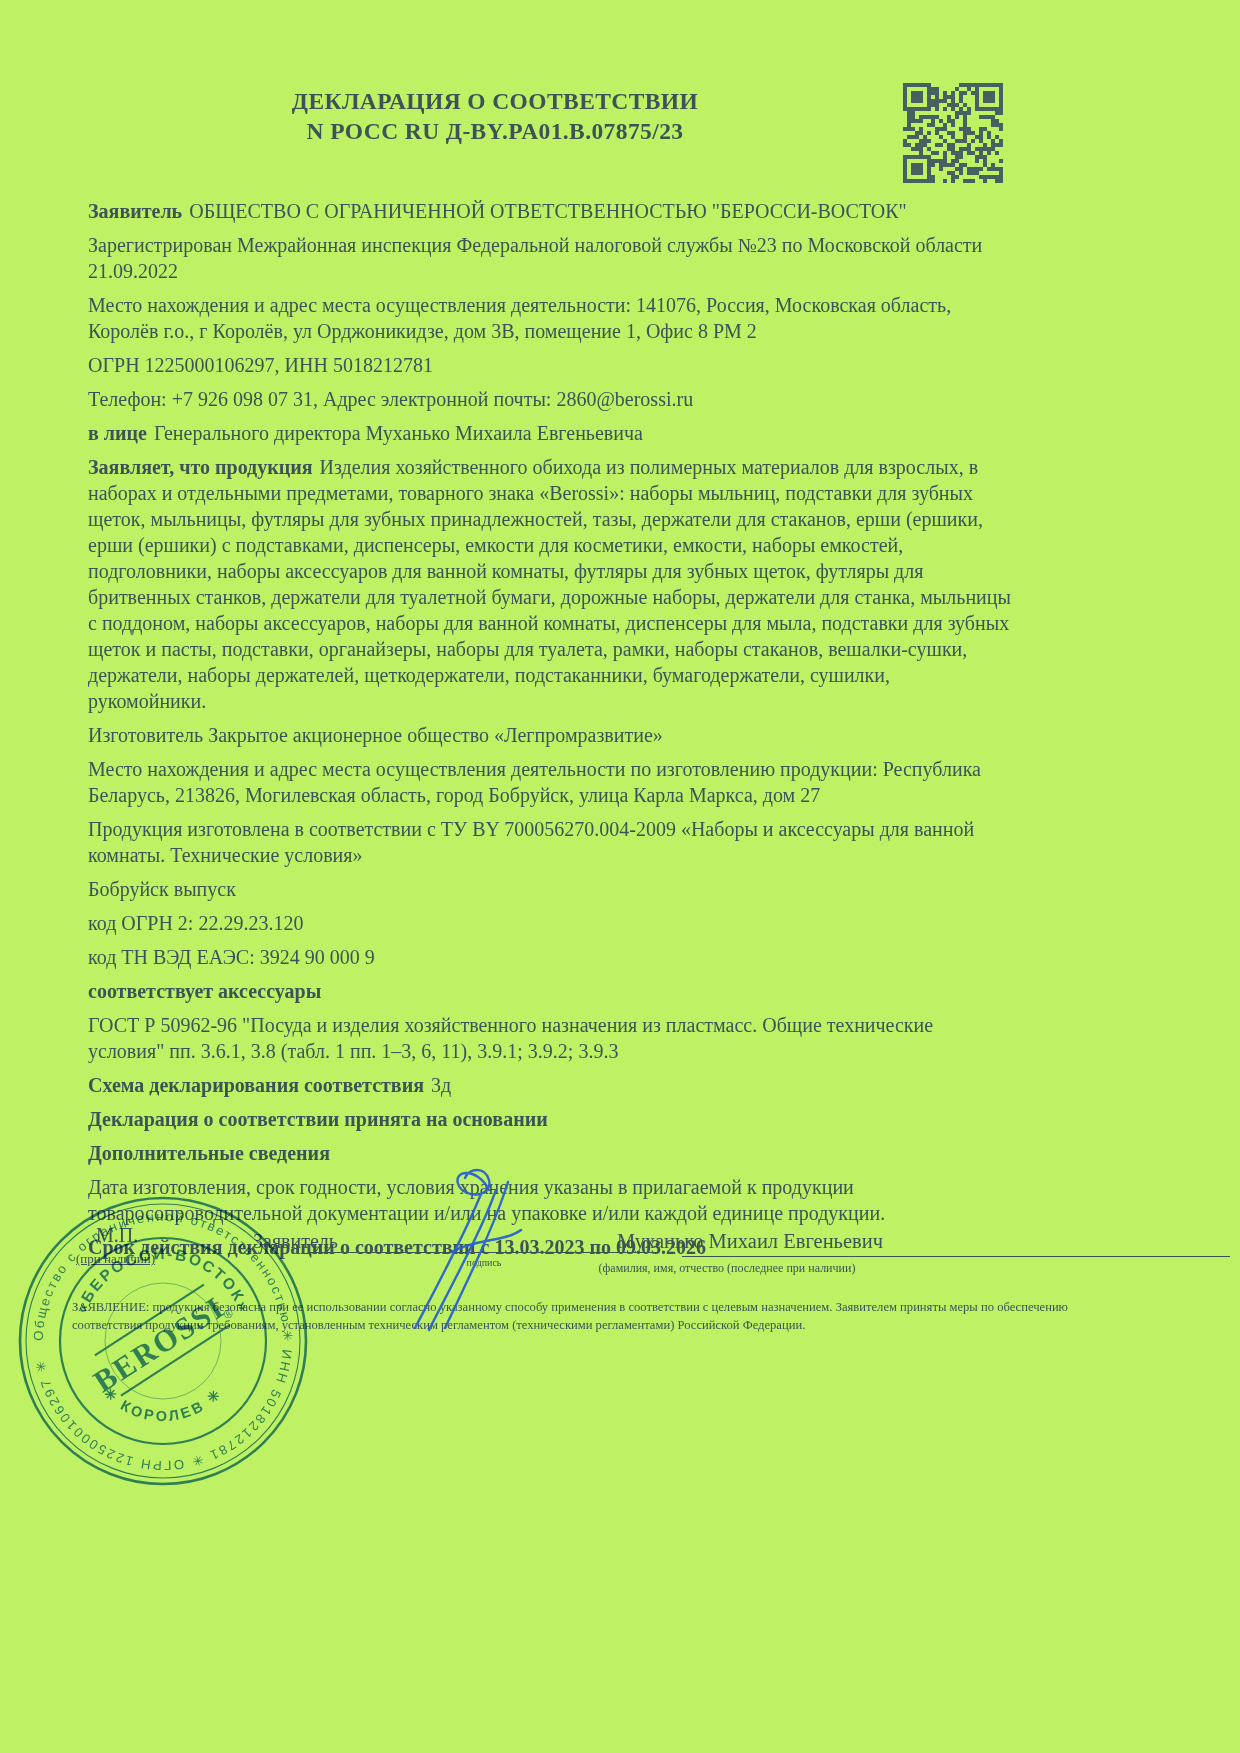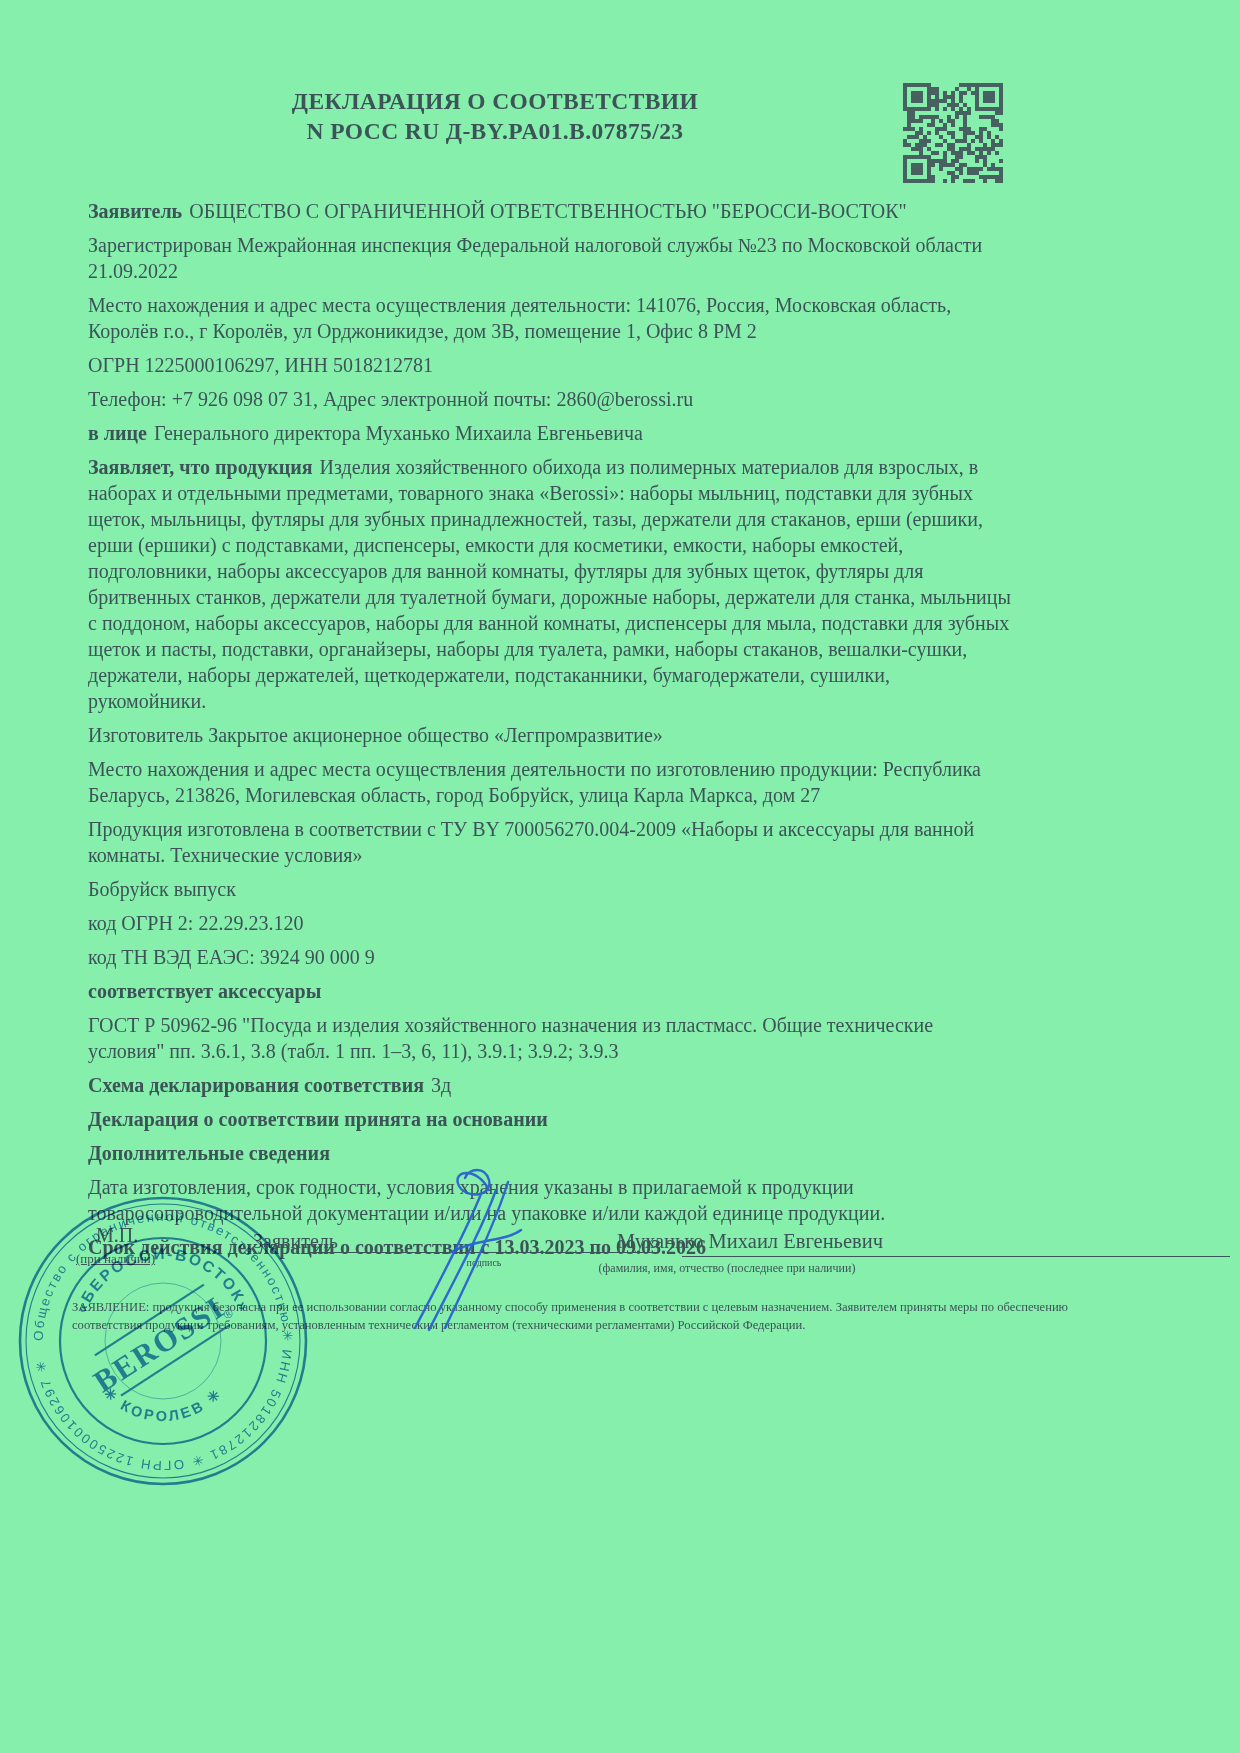--- a/index.html
+++ b/index.html
@@ -1,16 +1,16 @@
 <!DOCTYPE html>
 <html><head>
 <meta charset="utf-8">
 <style>
   html,body{margin:0;padding:0;background:#e8e8e8;}
-  .page{position:relative;width:1240px;height:1753px;margin:0 auto;background:#86efac;
+  .page{position:relative;width:1240px;height:1753px;margin:0 auto;background:#bef264;
         font-family:"Liberation Serif",serif;color:#3c5357;overflow:hidden;}
 
   
   .title{position:absolute;top:86px;left:130px;width:730px;text-align:center;
          font-weight:bold;font-size:23.5px;line-height:30px;letter-spacing:.4px;}
 
   
   .qr{position:absolute;left:903px;top:83px;width:100px;height:100px;}
 
   

